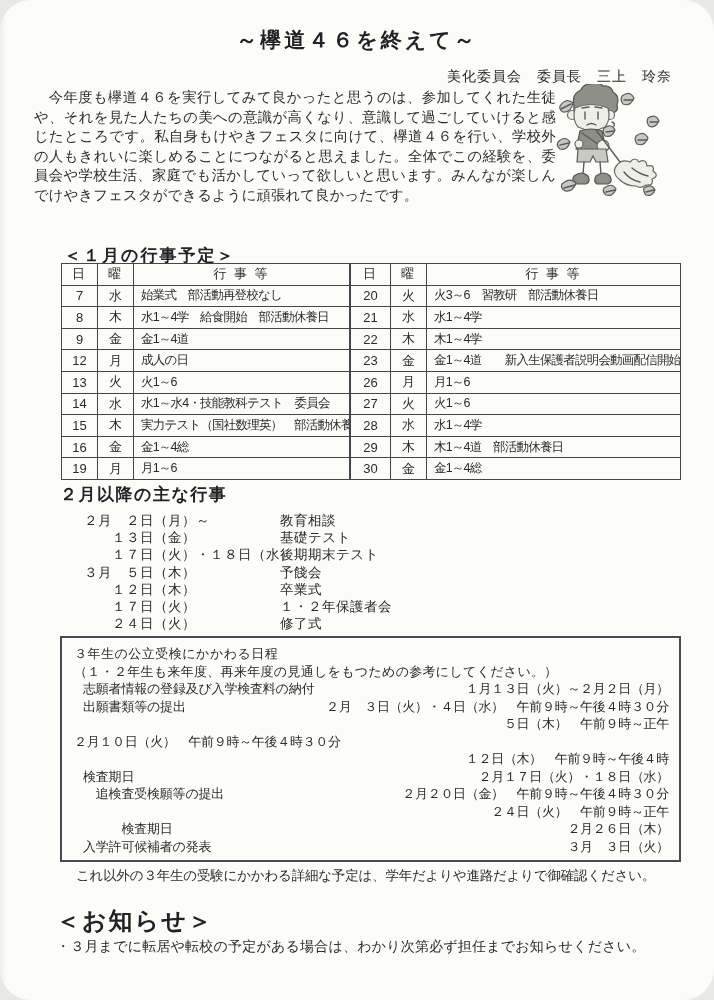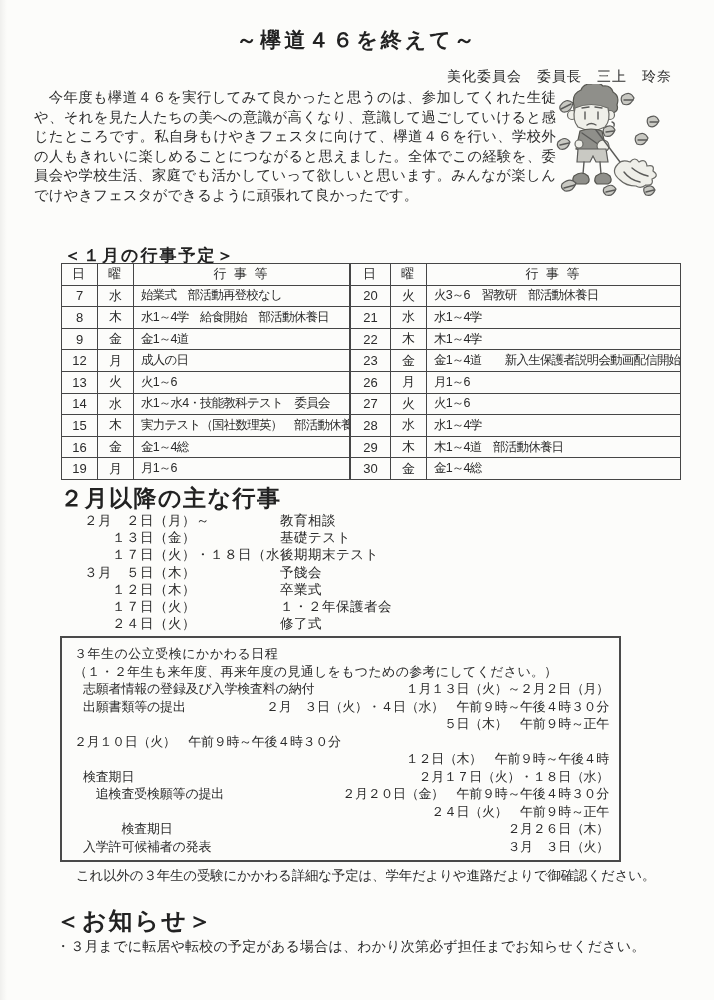--- a/index.html
+++ b/index.html
@@ -4,20 +4,21 @@
 <style>
   html,body{margin:0;padding:0;background:#e9e9e7;}
   .page{
     position:relative;
     width:714px;height:1000px;
     margin:0 auto;
     background:#fcfcfa;
     color:#2e2e2e;
     font-family:"Liberation Sans", sans-serif;
     overflow:hidden;
+    border-radius:31px;
   }
   .page::before{
     content:"";position:absolute;left:0;top:0;bottom:0;width:7px;
     background:linear-gradient(to right, rgba(0,0,0,0.05), rgba(0,0,0,0));
     pointer-events:none;
   }
   .title{
     position:absolute;top:26px;left:0;width:714px;
     margin:0;text-align:center;
     font-size:21px;font-weight:600;letter-spacing:3px;color:#222;
@@ -53,31 +54,31 @@
     white-space:nowrap;overflow:hidden;
     font-weight:400;
   }
   table.sched th{text-align:center;letter-spacing:2px;}
   table.sched td.c{text-align:center;}
   table.sched td.ev{padding-left:7px;font-size:12.5px;letter-spacing:-0.8px;}
   table.sched.left col.day{width:36px;} table.sched.left col.wd{width:36px;}
   table.sched.right col.day{width:40px;} table.sched.right col.wd{width:36px;}
   .feb-heading{
     position:absolute;top:483px;left:60px;margin:0;
-    font-size:23px;font-weight:600;letter-spacing:1.5px;color:#222;
+    font-size:17px;font-weight:600;letter-spacing:1.5px;color:#222;
   }
   .feb-list{
     position:absolute;top:512px;left:84px;width:520px;
     font-size:13.5px;color:#2b2b2b;
   }
   .feb-row{display:flex;height:17.3px;align-items:center;}
   .feb-date{width:196px;letter-spacing:0.5px;white-space:pre;}
   .feb-event{letter-spacing:0.5px;white-space:pre;}
   .exam-box{
-    position:absolute;top:636px;left:60px;width:561px;height:226px;
+    position:absolute;top:636px;left:60px;width:621px;height:226px;
     box-sizing:border-box;
     border:2px solid #4a4a4a;
     padding:7px 10px 0 12px;
     font-size:13px;color:#2b2b2b;
   }
   .exam-title{height:17.5px;letter-spacing:0.5px;}
   .exam-note{height:17.5px;letter-spacing:0.3px;}
   .exam-row{display:flex;height:17.5px;justify-content:space-between;}
   .exam-label{width:256px;white-space:pre;letter-spacing:-0.2px;padding-left:9px;}
   .exam-schedule{white-space:pre;letter-spacing:-0.3px;}

